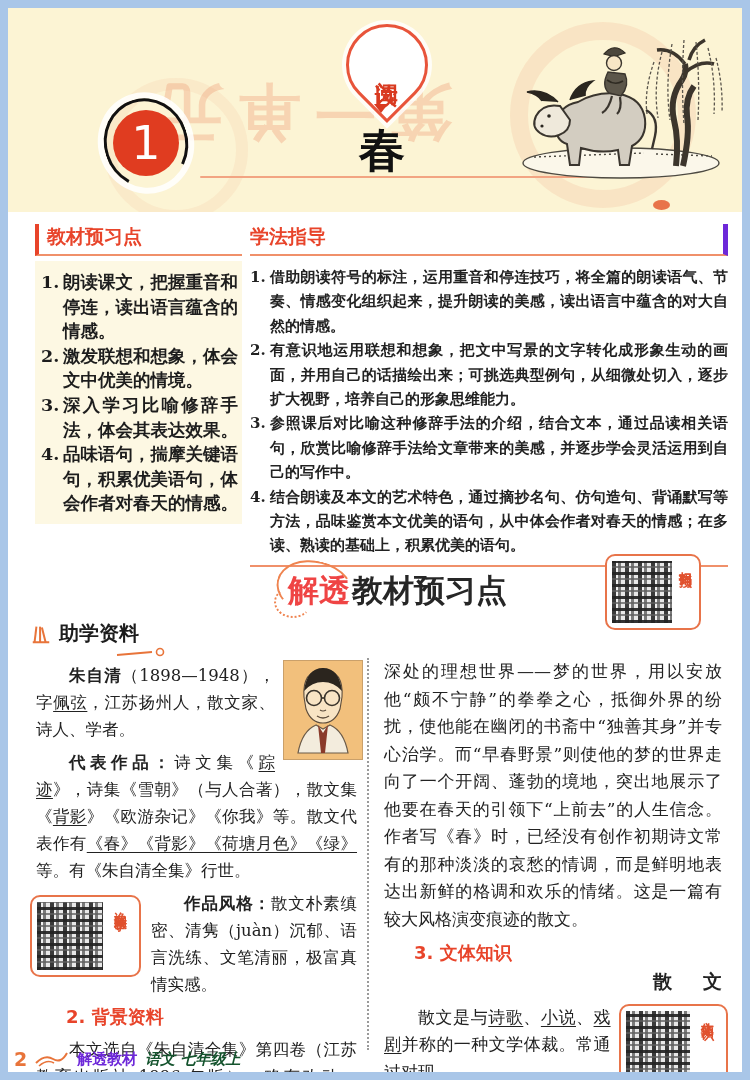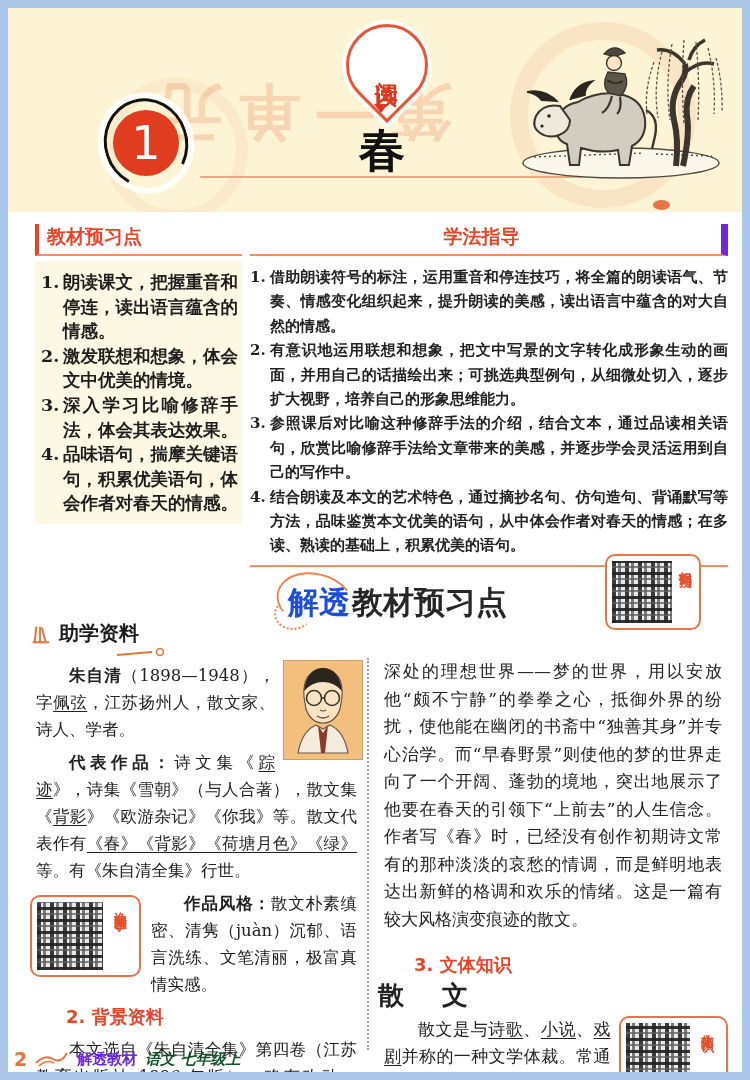--- a/index.html
+++ b/index.html
@@ -46,30 +46,30 @@
             color:#e8442a;border-bottom:2px solid #f0906a;padding-bottom:4px;}
   .objectives{position:absolute;left:35px;top:224px;width:207px;}
   .objectives .sec-head{border-left:4px solid #e8442a;padding-left:8px;}
   .obj-box{margin-top:5px;background:#fdf8e3;padding:9px 4px 8px 6px;}
   .study-list{list-style:none;margin:0;padding:0;}
   .study-list li{position:relative;padding-left:22px;text-align:justify;}
   .study-list .num{position:absolute;left:0;top:0;}
   .obj-box .study-list li{font-size:17.5px;font-weight:700;line-height:24.6px;color:#1d1d1d;}
 
   .guidance{position:absolute;left:250px;top:224px;width:478px;}
-  .guidance .sec-head{text-align:center;border-right:7px solid #6d28d9;padding-right:8px;}
+  .guidance .sec-head{text-align:left;border-right:5px solid #6d28d9;padding-right:8px;}
   .gui-list{margin-top:9px;}
   .gui-list li{font-size:15px;font-weight:600;line-height:24.4px;padding-left:20px;color:#222;}
   .gui-endline{margin-top:7px;border-bottom:2px solid #f0906a;}
 
   
   .preview{position:absolute;left:0;top:556px;width:750px;height:90px;}
   .preview-title{position:absolute;left:286px;top:14px;font-family:"DejaVu Sans","Liberation Sans",sans-serif;
                  font-weight:700;font-size:31px;color:#262626;white-space:nowrap;}
-  .brand{position:relative;color:#1d4ed8;display:inline-block;padding:0 2px;margin-top:12px;}
+  .brand{position:relative;color:#ef4444;display:inline-block;padding:0 2px;}
   .brand::before{content:"";position:absolute;left:-10px;top:-9px;width:74px;height:52px;border-radius:50%;
                  border:2.5px solid #ef8450;border-right-color:transparent;border-bottom-color:transparent;
                  transform:rotate(14deg);}
   .brand::after{content:"";position:absolute;left:-12px;bottom:-6px;width:34px;height:28px;border-radius:50%;
                 border:2px dotted #ef8450;border-top-color:transparent;border-right-color:transparent;}
 
   .qr-card{background:#fff;border:2px solid #e8744a;border-radius:10px;padding:5px;display:flex;gap:4px;align-items:stretch;}
   .qr{background:
         repeating-linear-gradient(0deg, rgba(35,35,35,.92) 0 3px, transparent 3px 7px, rgba(95,95,95,.75) 7px 9px, transparent 9px 12px),
         repeating-linear-gradient(90deg, #3a3a3a 0 4px, #f0f0f0 4px 6px, #7a7a7a 6px 9px, #e8e8e8 9px 13px);}
@@ -94,22 +94,22 @@
   .u{text-decoration:underline;text-underline-offset:3px;}
   .bold-name{font-weight:700;}
 
   .portrait{float:right;width:80px;height:100px;margin:4px 0 4px 8px;background:#f2c07c;
             border:1px solid #caa06a;box-sizing:border-box;}
   .qr-anecdote{float:left;margin:5px 10px 2px 0;}
   .qr-anecdote .qr{width:66px;height:68px;}
   .qr-genre{float:right;margin:4px 0 2px 8px;}
   .qr-genre .qr{width:64px;height:66px;}
 
-  .prose-title{text-align:left;font-family:Liberation Sans, sans-serif;
-               font-weight:700;font-size:26px;margin:2px 0 2px 0;letter-spacing:6px;}
+  .prose-title{text-align:right;font-family:Liberation Mono, monospace;
+               font-weight:700;font-size:19px;margin:2px 0 2px 0;letter-spacing:6px;}
 
   
   .footer{position:absolute;left:14px;top:1048px;display:flex;align-items:center;gap:8px;z-index:70;}
   .footer-page{color:#e8743a;font-size:19px;font-weight:700;font-family:"DejaVu Sans","Liberation Sans",sans-serif;}
   .footer-brand{color:#6d28d9;font-weight:700;font-size:15px;font-family:"DejaVu Sans","Liberation Sans",sans-serif;}
   .footer-subject{color:#14532d;font-weight:700;font-size:15px;font-family:"DejaVu Sans","Liberation Sans",sans-serif;font-style:italic;}
 </style>
 </head>
 <body>
 
@@ -244,21 +244,21 @@
 
     <p class="para"><span class="lead">作品风格：</span><span>散文朴素缜密、清隽（juàn）沉郁、语言洗练、文笔清丽，极富真情实感。</span></p>
 
     <h3 class="sub-head" style="clear:left;margin-top:6px;">2. 背景资料</h3>
     <p class="para">本文选自《朱自清全集》第四卷（江苏教育出版社 1996 年版）。略有改动。1927 年之后的朱自清，始终在寻觅着、营造着一个灵魂</p>
   </div>
 
   <div class="col-right">
     <p class="para" style="text-indent:0;">深处的理想世界——梦的世界，用以安放他“颇不宁静”的拳拳之心，抵御外界的纷扰，使他能在幽闭的书斋中“独善其身”并专心治学。而“早春野景”则使他的梦的世界走向了一个开阔、蓬勃的境地，突出地展示了他要在春天的引领下“上前去”的人生信念。作者写《春》时，已经没有创作初期诗文常有的那种淡淡的哀愁的情调，而是鲜明地表达出新鲜的格调和欢乐的情绪。这是一篇有较大风格演变痕迹的散文。</p>
 
-    <h3 class="sub-head" style="margin-top:19px;">3. 文体知识</h3>
+    <h3 class="sub-head" style="margin-top:7px;">3. 文体知识</h3>
     <div class="prose-title">散　文</div>
 
     <div class="qr-card qr-genre">
       <div class="qr"></div>
       <div class="qr-label">文体知识</div>
     </div>
 
     <p class="para"><span>散文是与</span><span class="u">诗歌</span><span>、</span><span class="u">小说</span><span>、</span><span class="u">戏剧</span><span>并称的一种文学体裁。常通过对现</span></p>
   </div>
 

